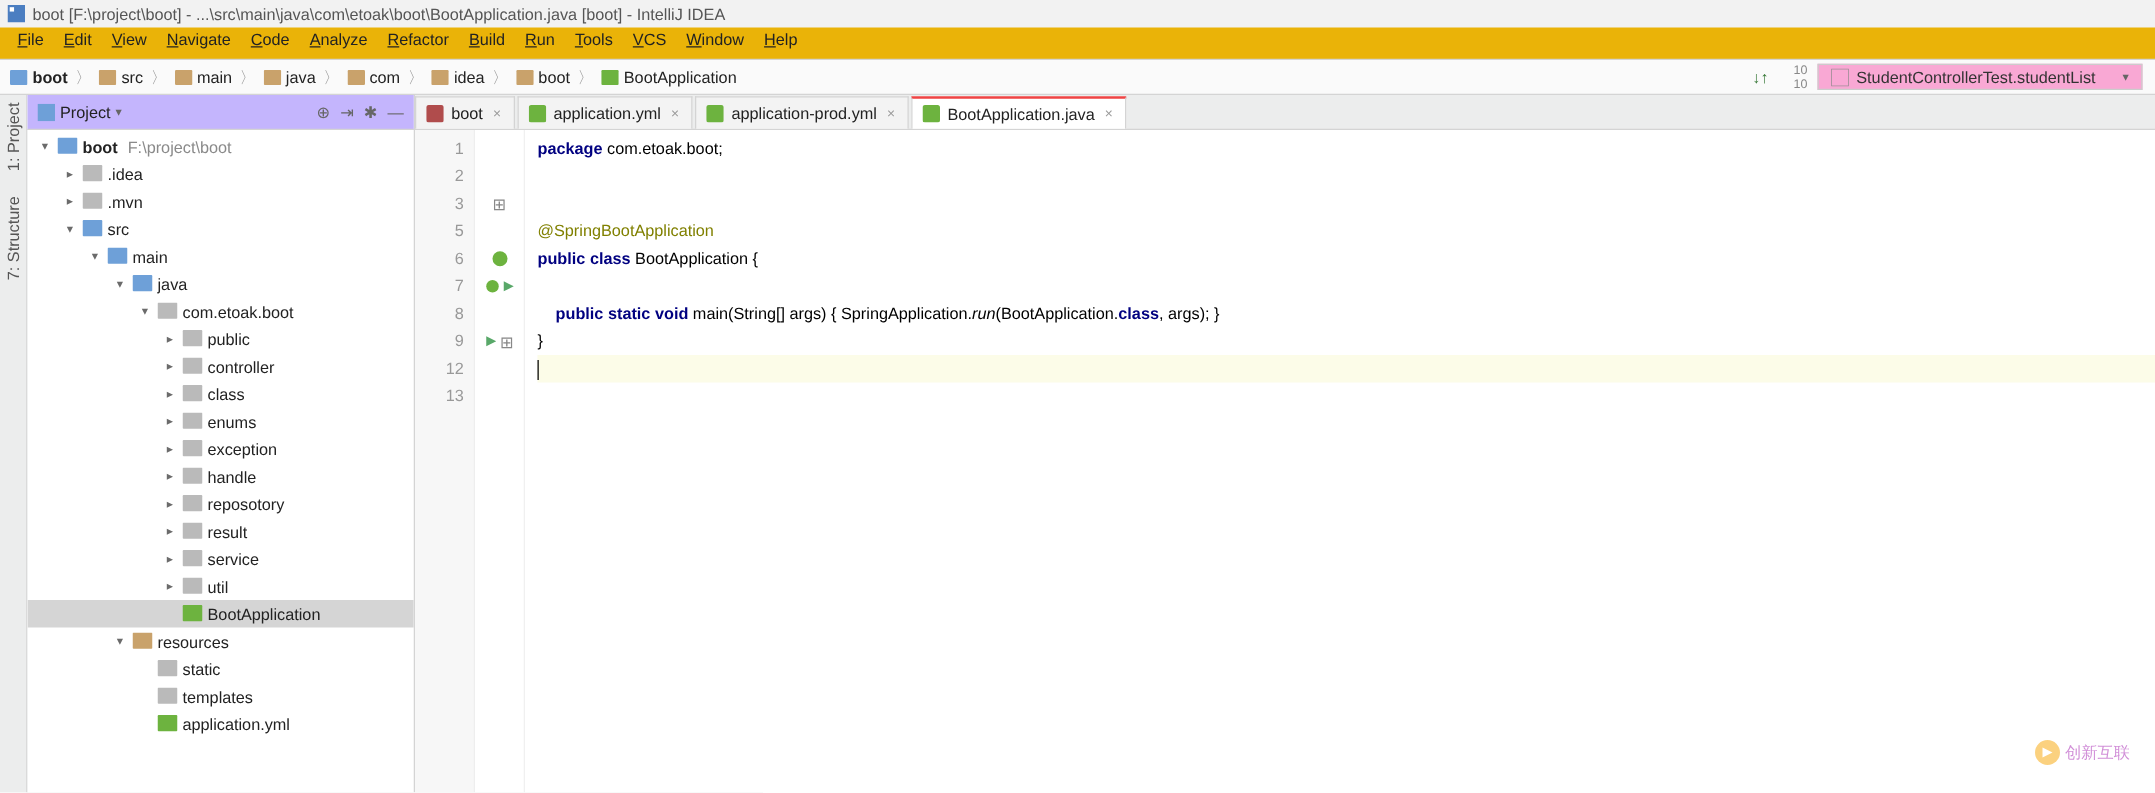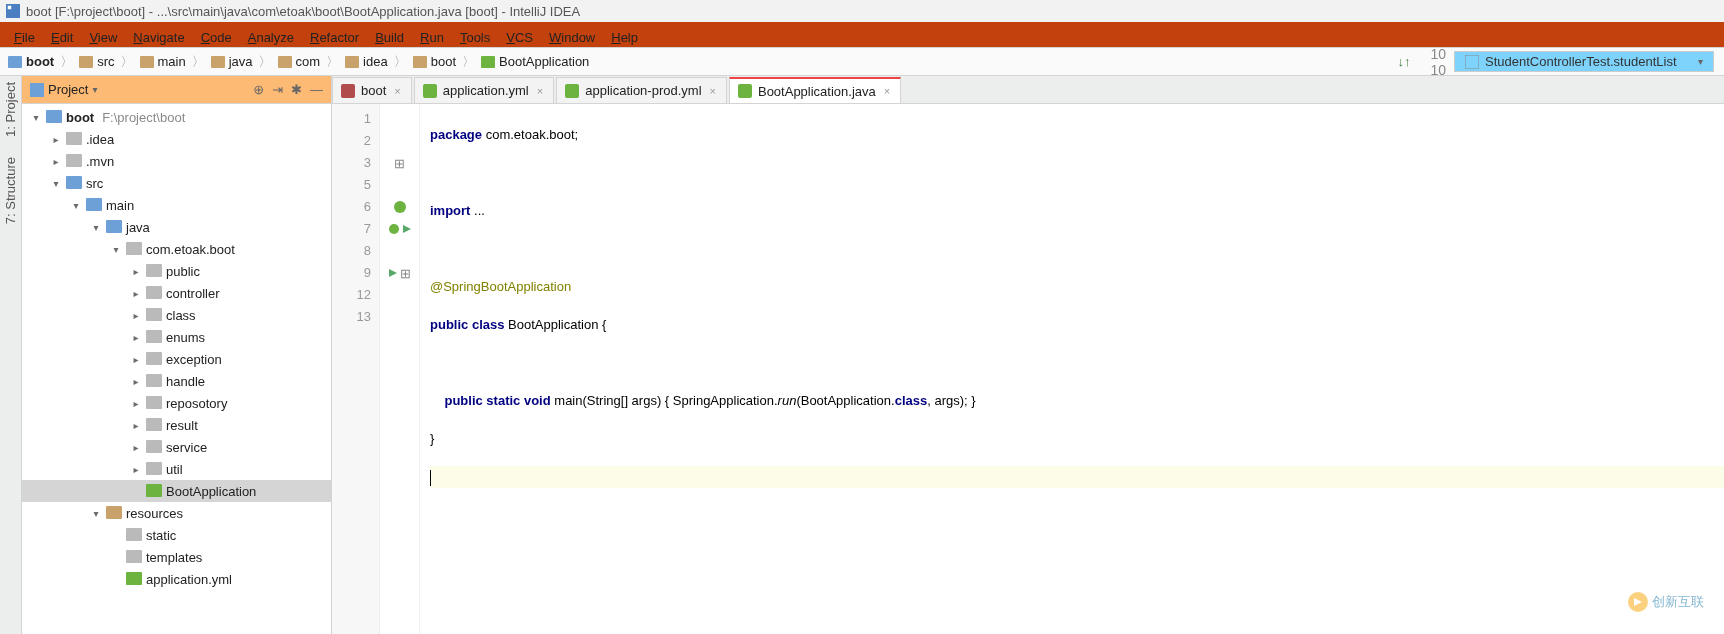--- a/index.html
+++ b/index.html
@@ -1,32 +1,32 @@
 <!DOCTYPE html>
 <html><head>
 <meta charset="utf-8">
 <style>
 * { margin: 0; padding: 0; box-sizing: border-box; font-family: "Segoe UI", Tahoma, sans-serif; font-size: 13px; }
 body { background: #f2f2f2; width: 1724px; height: 634px; overflow: hidden; display: flex; flex-direction: column; }
 .titlebar { height: 22px; display: flex; align-items: center; padding: 0 6px; background: #f2f2f2; color: #555; gap: 6px; }
 .titlebar .icon { width: 14px; height: 14px; }
-.menubar { height: 26px; display: flex; align-items: flex-end; padding: 0 8px; gap: 4px; background: #c2410c; border-bottom: 1px solid #d4d4d4; }
+.menubar { height: 26px; display: flex; align-items: flex-start; padding: 0 8px; gap: 4px; background: #eab308; border-bottom: 1px solid #d4d4d4; }
 .menubar span { padding: 2px 6px; color: #222; cursor: default; }
 .menubar span u { text-decoration: underline; }
 .navbar { height: 28px; display: flex; align-items: center; background: #fafafa; border-bottom: 1px solid #d4d4d4; padding: 0 4px; }
 .navbar .crumb { display: flex; align-items: center; padding: 0 4px; color: #222; gap: 4px; }
 .navbar .sep { color: #999; padding: 0 2px; }
 .navbar .right { margin-left: auto; display: flex; align-items: center; gap: 8px; padding-right: 6px; }
-.navbar .config { border: 1px solid #ccc; background: #7dd3fc; padding: 2px 10px; display: flex; align-items: center; gap: 6px; color: #333; }
+.navbar .config { border: 1px solid #ccc; background: #f9a8d4; padding: 2px 10px; display: flex; align-items: center; gap: 6px; color: #333; }
 .navbar .config::after { content: "▾"; color: #666; font-size: 10px; margin-left: auto; }
 .mainrow { flex: 1; display: flex; overflow: hidden; }
 .leftgutter { width: 22px; background: #eceded; border-right: 1px solid #d4d4d4; display: flex; flex-direction: column; align-items: center; padding-top: 6px; gap: 20px; }
 .gutter-lbl { writing-mode: vertical-rl; transform: rotate(180deg); color: #555; font-size: 11px; display: flex; align-items: center; gap: 4px; }
 .projectpanel { width: 310px; background: #fff; border-right: 1px solid #d4d4d4; display: flex; flex-direction: column; }
-.pphdr { height: 28px; display: flex; align-items: center; padding: 0 8px; gap: 6px; border-bottom: 1px solid #d4d4d4; background: #fdba74; }
+.pphdr { height: 28px; display: flex; align-items: center; padding: 0 8px; gap: 6px; border-bottom: 1px solid #d4d4d4; background: #c4b5fd; }
 .pphdr .title { display: flex; align-items: center; gap: 4px; color: #222; }
 .pphdr .tools { margin-left: auto; display: flex; gap: 8px; color: #666; }
 .tree { flex: 1; overflow: auto; padding: 2px 0; }
 .node { display: flex; align-items: center; height: 22px; padding-left: var(--indent,8px); gap: 4px; cursor: default; }
 .node.sel { background: #d5d5d5; }
 .arrow { width: 12px; text-align: center; color: #6b6b6b; font-size: 10px; }
 .foldericon, .fileicon { width: 16px; height: 14px; display: inline-flex; align-items: center; justify-content: center; }
 .foldericon svg, .fileicon svg { width: 16px; height: 14px; }
 .node .lbl { color: #222; }
 .node .lblgrey { color: #8a8a8a; margin-left: 4px; }
@@ -34,28 +34,28 @@
 .tabs { height: 28px; display: flex; align-items: flex-end; border-bottom: 1px solid #d4d4d4; background: #eceded; }
 .tab { height: 26px; display: flex; align-items: center; padding: 0 10px 0 8px; gap: 6px; border: 1px solid #d4d4d4; border-bottom: none; background: #f3f3f3; margin-right: 2px; color: #222; }
 .tab.active { background: #fff; border-top: 2px solid #ef4444; }
 .tab .x { color: #999; font-size: 11px; margin-left: 2px; }
 .code { flex: 1; display: flex; font-family: "JetBrains Mono","Consolas",monospace; font-size: 15px; }
 .gutter { width: 48px; background: #f7f7f7; border-right: 1px solid #eee; text-align: right; padding: 4px 8px 0 0; color: #999; }
 .gutter div { height: 22px; line-height: 22px; }
 .iconcol { width: 40px; background: #fff; padding-top: 4px; border-right: 1px solid #f0f0f0; }
 .iconcol div { height: 22px; display: flex; align-items: center; justify-content: center; gap: 2px; }
 .codearea { flex: 1; padding: 4px 0 0 10px; }
-.codearea .ln { height: 22px; line-height: 22px; white-space: pre; margin-top: 16px; }
+.codearea .ln { height: 22px; line-height: 22px; white-space: pre; }
 .kw { color: #000080; font-weight: bold; }
 .ann { color: #808000; }
 .fn { font-style: italic; color: #000; }
 .cls { color: #000; }
 .lastline::after { content: ""; display: inline-block; width: 1px; height: 16px; background: #000; vertical-align: middle; }
 .currentline { background: #fcfce8; }
-.watermark { position: fixed; right: 20px; bottom: 20px; opacity: 0.5; color: #0369a1; font-size: 16px; display: flex; align-items: center; gap: 2px; justify-content: center; }
+.watermark { position: fixed; right: 20px; bottom: 20px; opacity: 0.5; color: #a21caf; font-size: 16px; display: flex; align-items: center; gap: 2px; justify-content: center; }
 svg.fi { vertical-align: middle; }
 </style>
 </head>
 <body>
 
 <div class="titlebar">
   <svg class="icon" viewBox="0 0 16 16">
       <rect width="16" height="16" fill="#4b7ec1"></rect>
       <rect x="2" y="2" width="4" height="4" fill="#fff"></rect>
     </svg>
@@ -131,21 +131,21 @@
       <span class="sep">〉</span>
       <div class="crumb">
         <svg class="fi" width="14" height="12">
           <rect width="14" height="12" rx="1" fill="#6db33f"></rect>
         </svg>
         <span>BootApplication</span>
       </div>
     </div>
   <div class="right">
     <span style="color:#3a7a3a;">↓↑</span>
-    <span style="color:#888;font-size:14px;margin-left:12px;">10<br>10</span>
+    <span style="color:#888;font-size:10px;margin-left:12px;">10<br>10</span>
     <div class="config" style="min-width:260px;">
       <svg width="14" height="14">
           <rect width="14" height="14" fill="none" stroke="#888"></rect>
         </svg>
       <span>StudentControllerTest.studentList</span>
     </div>
   </div>
 </div>
 
 <div class="mainrow">
@@ -448,21 +448,20 @@
               <polygon points="1,1 9,5 1,9" fill="#59a869"></polygon>
             </svg>
             <span style="color:#888;">⊞</span>
           </div>
         <div></div>
           <div></div>
       </div>
       <div class="codearea">
         <div class="ln"><span class="kw">package</span><span> com.etoak.boot;</span></div>
         <div class="ln"></div>
-        <div class="ln"><span class="kw">import</span><span> ...</span></div>
         <div class="ln"></div>
         <div class="ln"><span class="ann">@SpringBootApplication</span></div>
         <div class="ln"><span class="kw">public</span> <span class="kw">class</span><span class="cls"> BootApplication {</span></div>
         <div class="ln"></div>
         <div class="ln">    <span class="kw">public</span> <span class="kw">static</span> <span class="kw">void</span><span> main(String[] args) { SpringApplication.</span><span class="fn">run</span><span>(BootApplication.</span><span class="kw">class</span><span>, args); }</span></div>
         <div class="ln"><span>}</span></div>
         <div class="ln currentline lastline"></div>
       </div>
     </div>
   </div>

